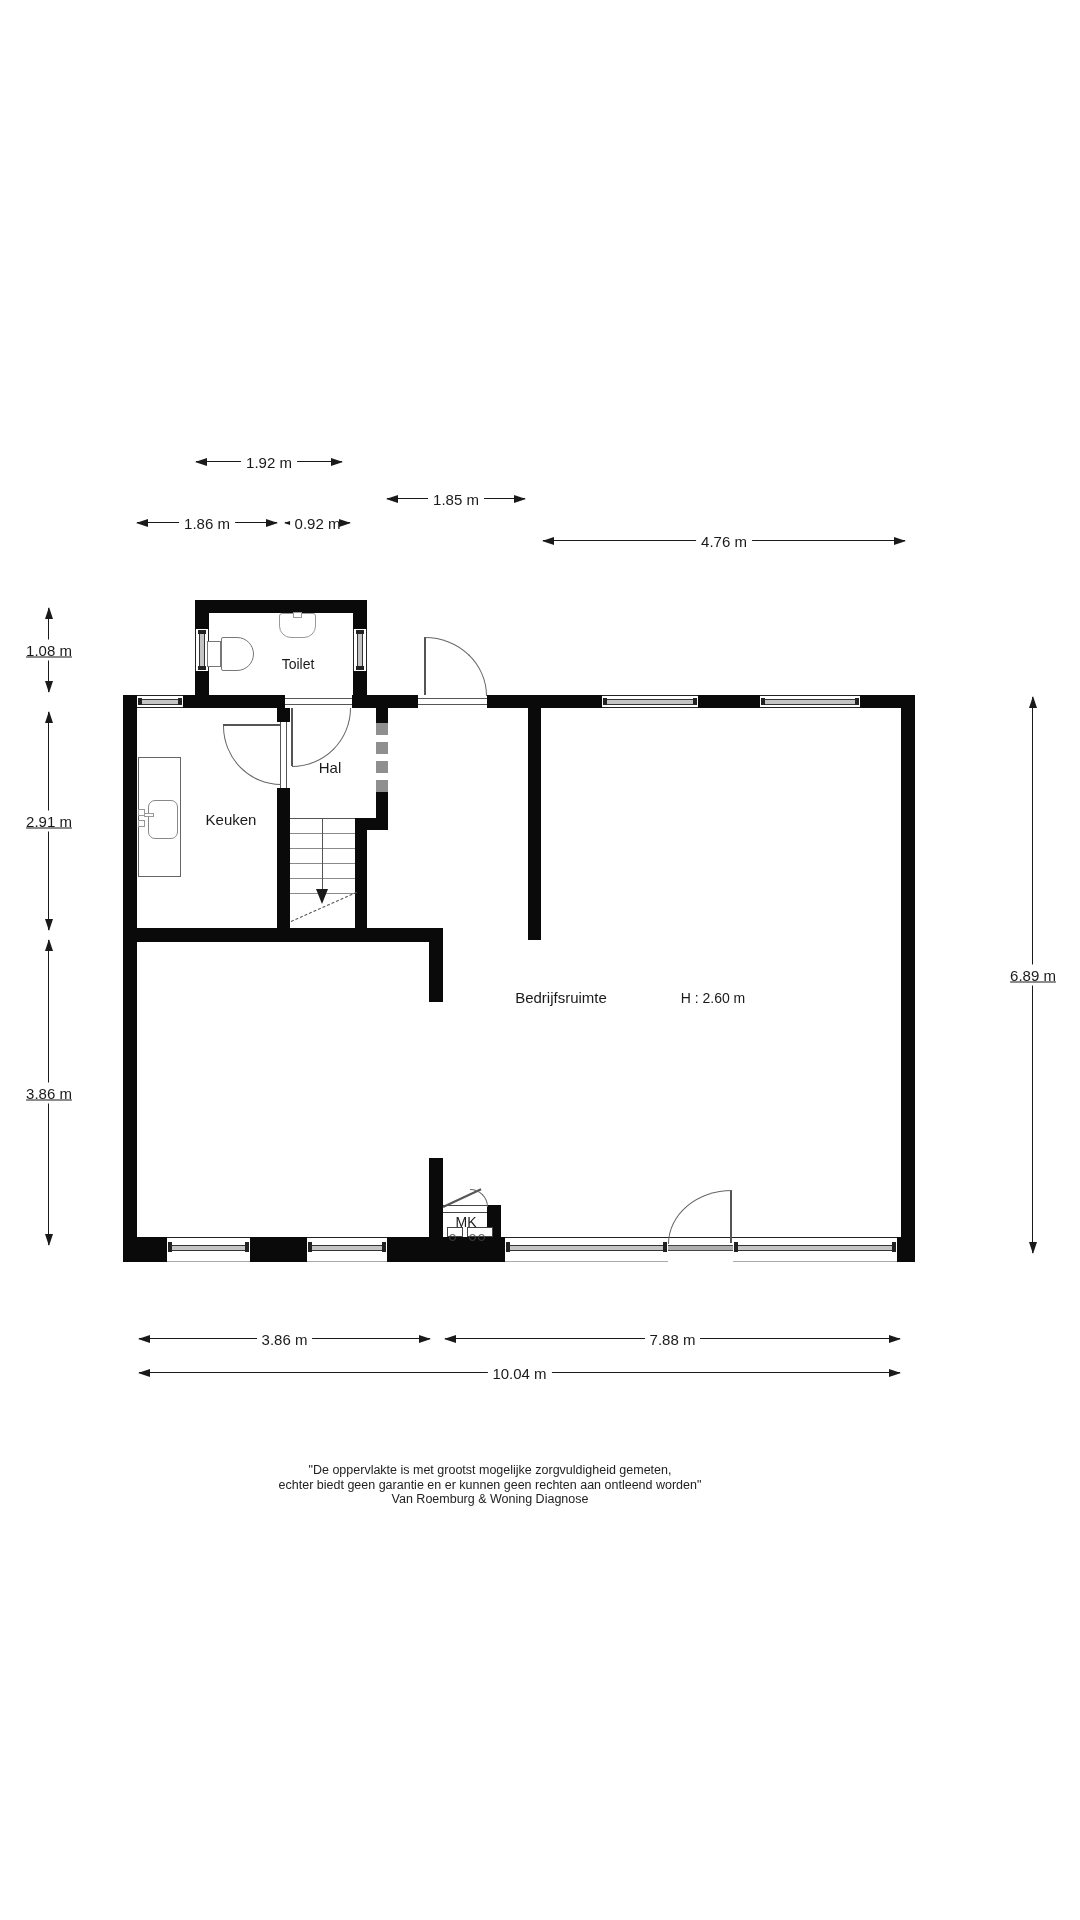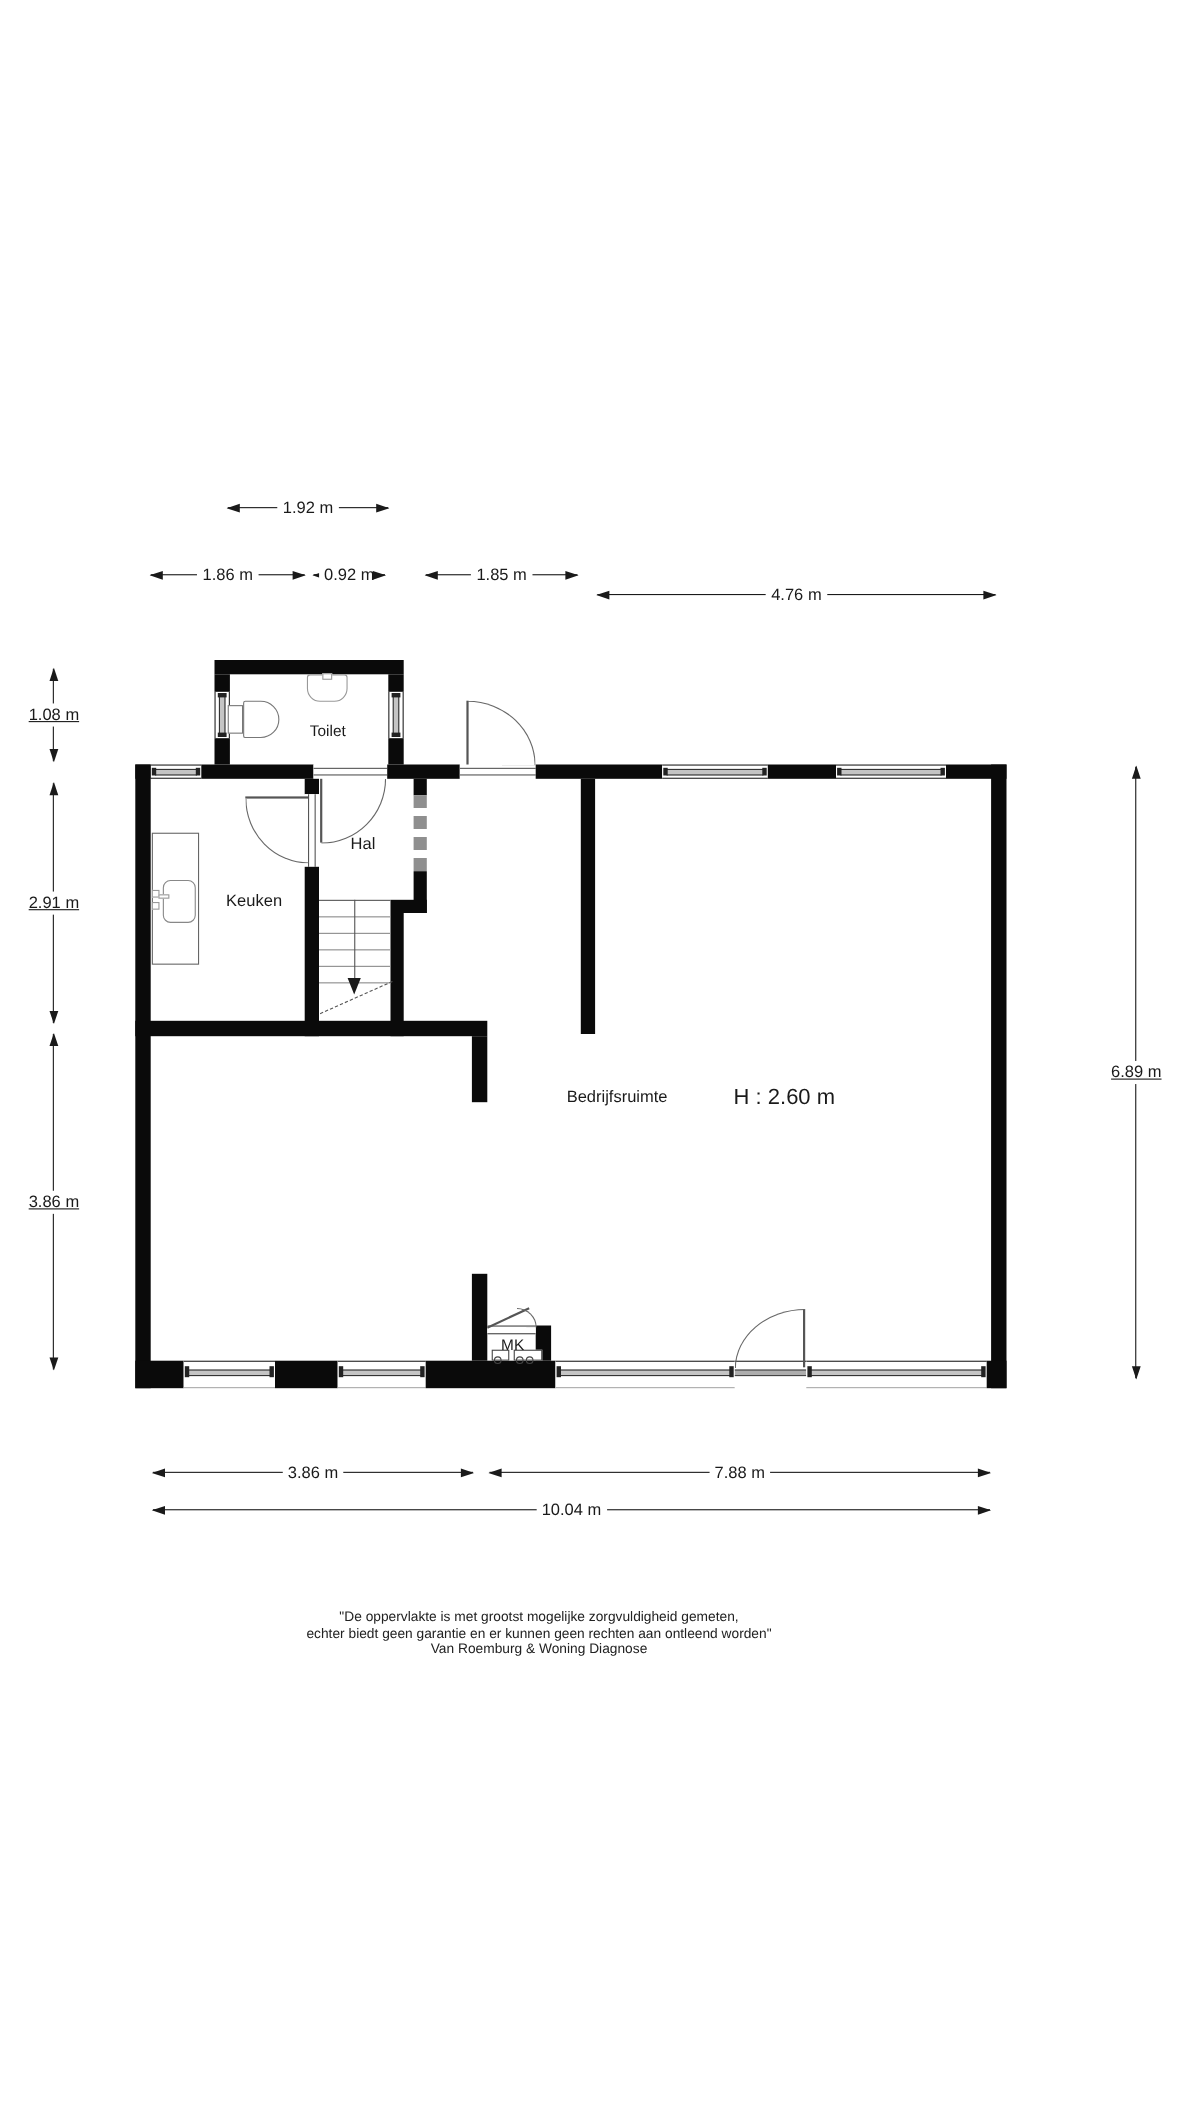--- a/index.html
+++ b/index.html
@@ -148,33 +148,33 @@
   <div class="fix" style="left:138px;top:757px;width:43px;height:120px;border-color:#666;"></div>
   <div class="fix" style="left:148px;top:800px;width:30px;height:39px;border-color:#888;border-radius:7px;"></div>
   <div class="fix" style="left:138px;top:809px;width:7px;height:7px;border-color:#999;"></div>
   <div class="fix" style="left:138px;top:820px;width:7px;height:7px;border-color:#999;"></div>
   <div class="fix" style="left:144px;top:813px;width:10px;height:4px;border-color:#999;"></div>
 
   <div class="roomlbl" style="left:298px;top:664px;font-size:14px;">Toilet</div>
   <div class="roomlbl" style="left:330px;top:767px;">Hal</div>
   <div class="roomlbl" style="left:231px;top:819px;">Keuken</div>
   <div class="roomlbl" style="left:561px;top:997px;">Bedrijfsruimte</div>
-  <div class="roomlbl" style="left:702px;top:998px;font-size:20px;padding-left:22px;">H : 2.60 m</div>
+  <div class="roomlbl" style="left:702px;top:998px;font-size:14px;padding-left:22px;">H : 2.60 m</div>
   <div class="roomlbl" style="left:466px;top:1222px;font-size:14px;">MK</div>
 
-  <div class="dimh" style="left:207px;top:461px;width:146px;">
+  <div class="dimh" style="left:196px;top:461px;width:146px;">
     <span class="dimlbl">1.92 m</span>
     </div>
   <div class="dimh" style="left:137px;top:522px;width:140px;">
     <span class="dimlbl">1.86 m</span>
     </div>
   <div class="dimh" style="left:285px;top:522px;width:65px;text-align:center;">
     <span class="dimlbl">0.92 m</span>
     </div>
-  <div class="dimh" style="left:387px;top:522px;width:138px;">
+  <div class="dimh" style="left:387px;top:498px;width:138px;">
     <span class="dimlbl">1.85 m</span>
     </div>
   <div class="dimh" style="left:543px;top:540px;width:362px;">
     <span class="dimlbl">4.76 m</span>
     </div>
 
   <div class="dimv" style="left:48px;top:608px;height:84px;">
     <span class="dimlbl">1.08 m</span>
     </div>
   <div class="dimv" style="left:48px;top:712px;height:218px;">

